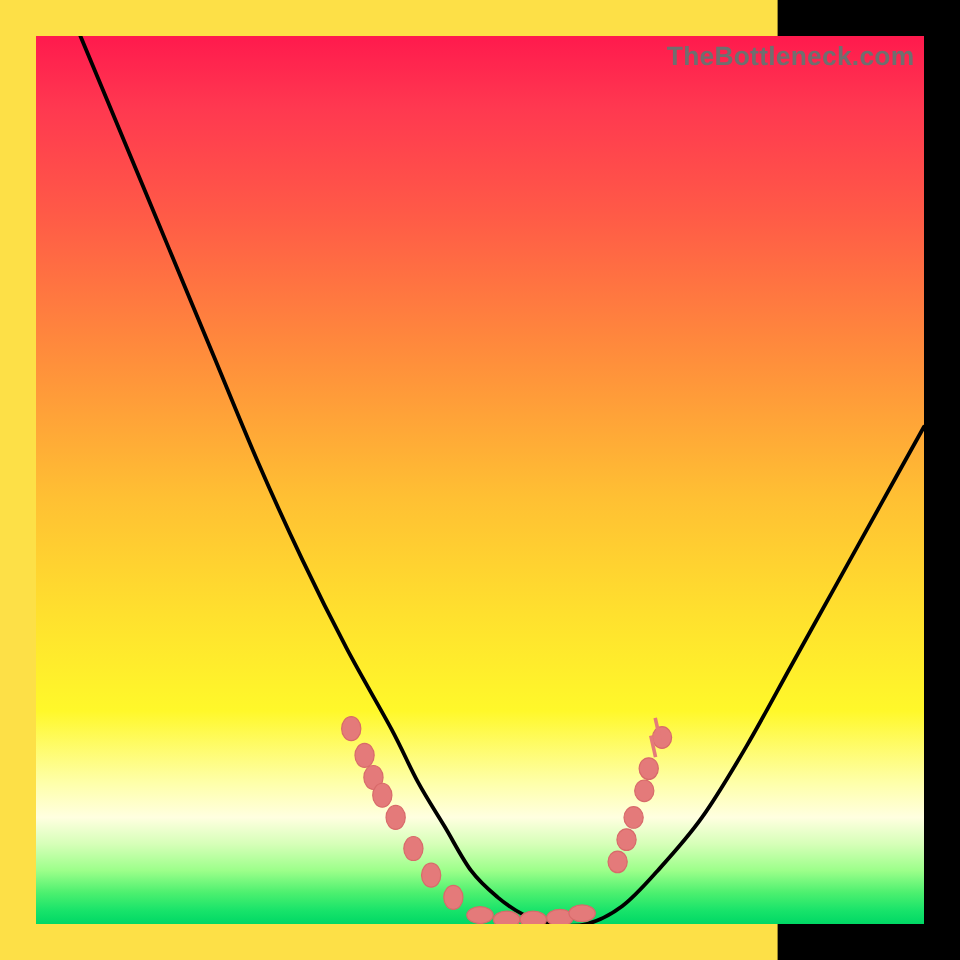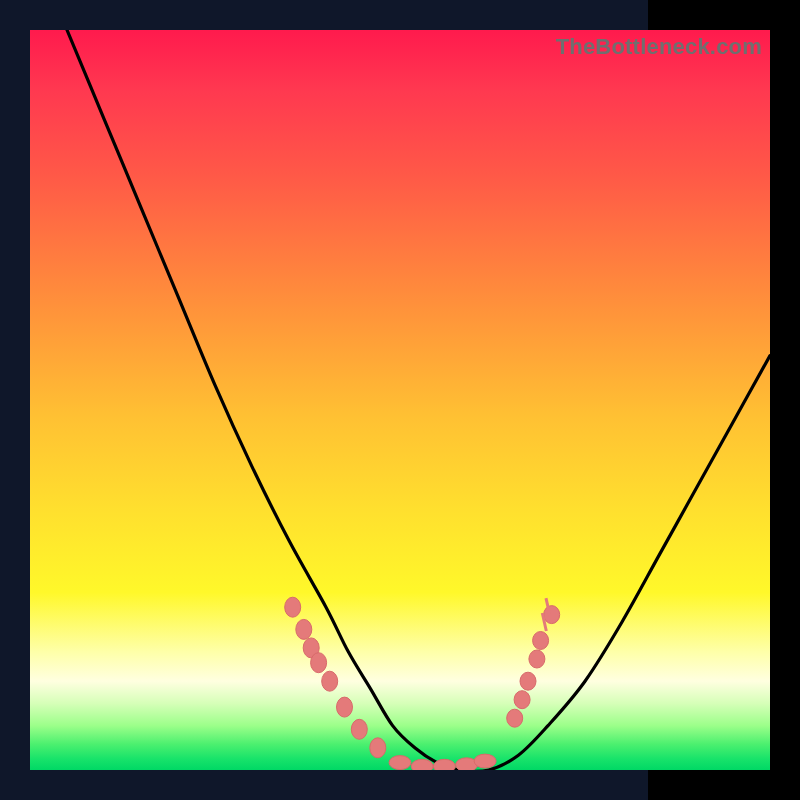--- a/index.html
+++ b/index.html
@@ -9,21 +9,21 @@
     height: 800px;
     overflow: hidden;
     background: #000;
     font-family: Arial, Helvetica, sans-serif;
   }
   .frame {
     position: absolute;
     left: 0; top: 0;
     width: 648px;
     height: 800px;
-    background: #0f172a;
+    background: #fde047;
   }
   .plot {
     position: absolute;
     left: 30px;
     top: 30px;
     width: 740px;
     height: 740px;
     overflow: hidden;
   }
   .gradient {

